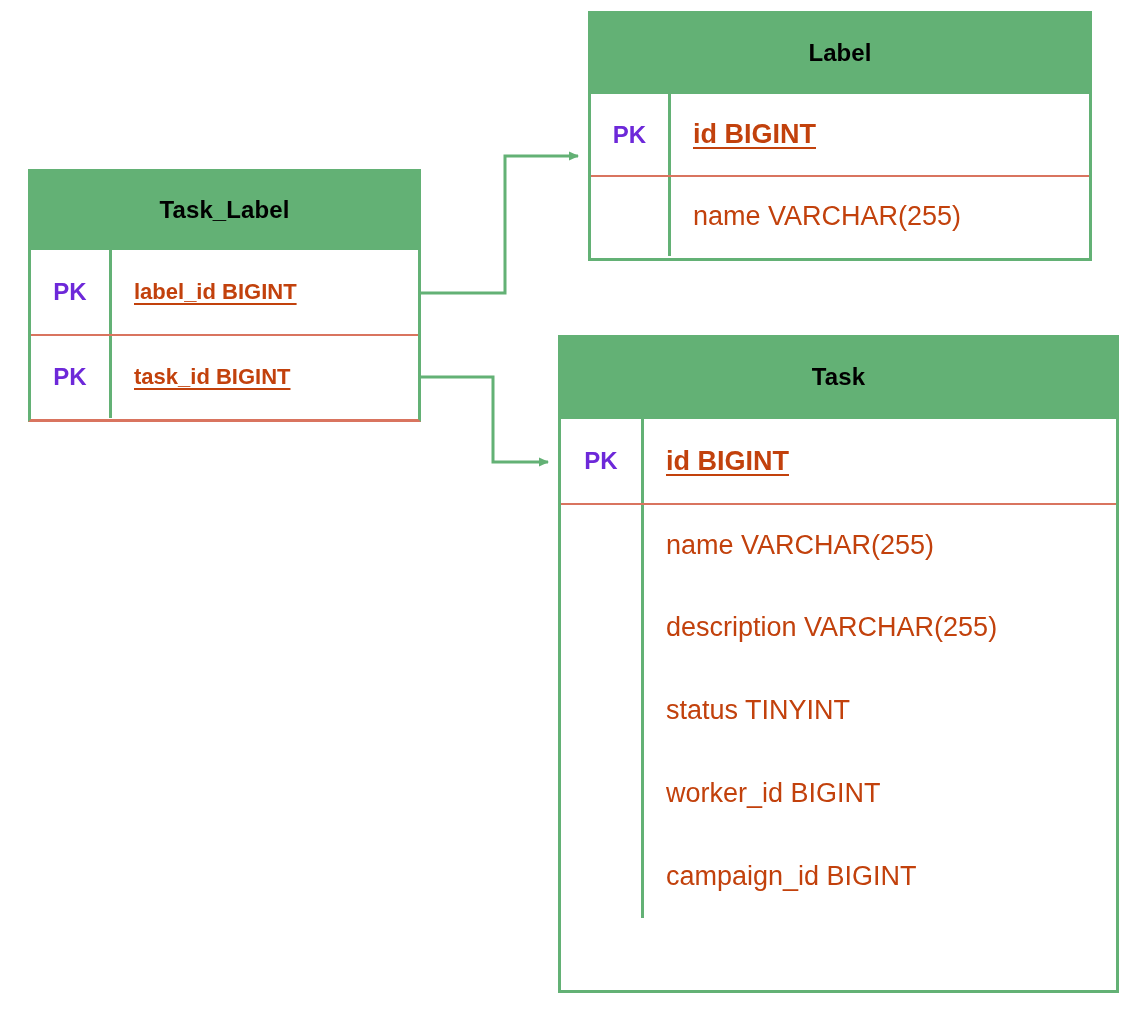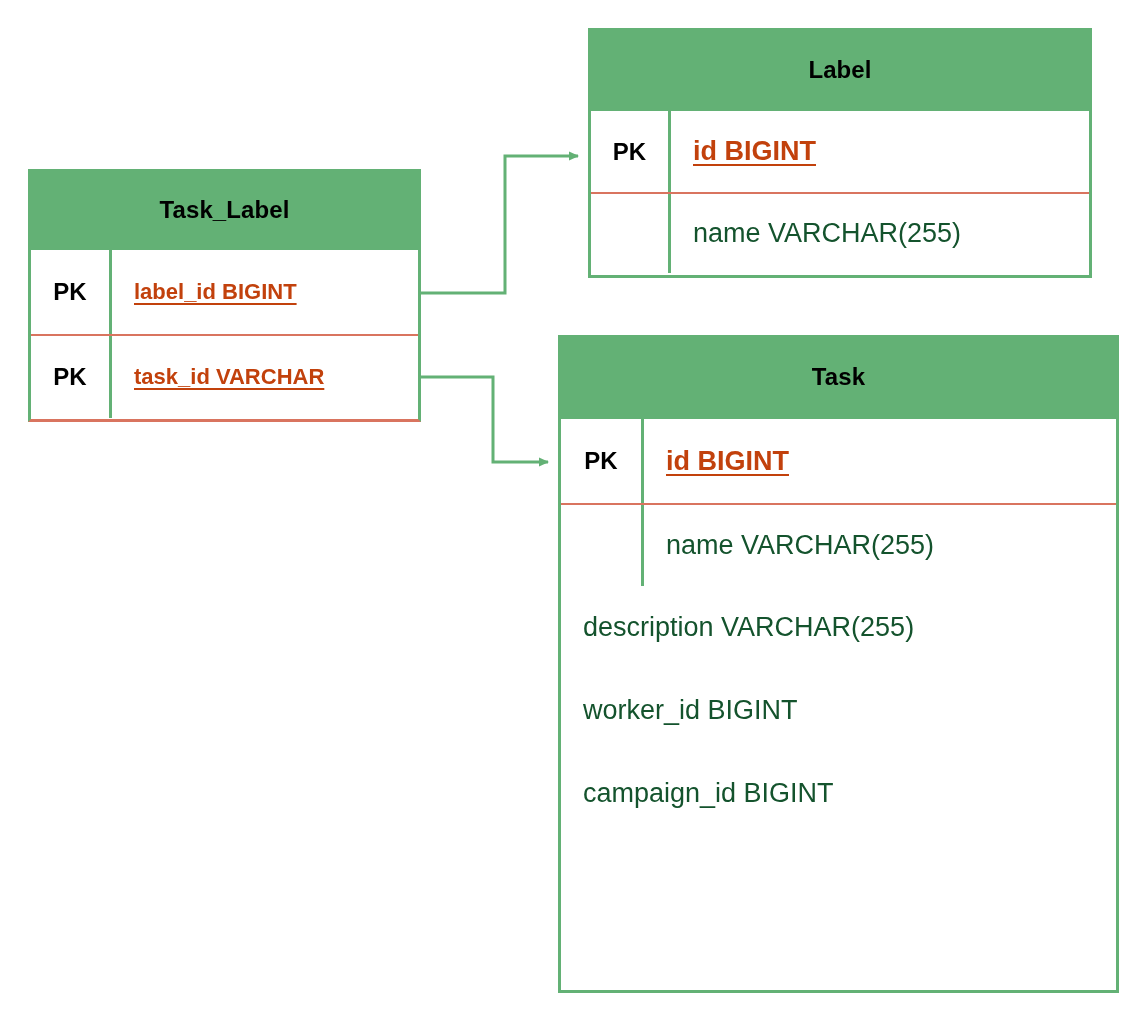--- a/index.html
+++ b/index.html
@@ -74,30 +74,30 @@
   .attr-row.first-row {
     border-top: none;
   }
 
   .attr-key {
     box-sizing: border-box;
     display: flex;
     align-items: center;
     justify-content: center;
     font-weight: bold;
-    color: #000000;
+    color: #6d28d9;
     border-right: 3px solid #63B175;
     flex: 0 0 auto;
   }
 
   .attr-name {
     box-sizing: border-box;
     display: flex;
     align-items: center;
-    color: #14532d;
+    color: #c2410c;
     padding-left: 22px;
     flex: 1 1 auto;
     white-space: nowrap;
   }
   .attr-name.pk-name {
     font-weight: bold;
     color: #c2410c;
     text-decoration: underline;
     text-underline-offset: 4px;
   }
@@ -113,21 +113,21 @@
     height: 81px;
     font-size: 24px;
   }
   #entity-task-label .attr-row { height: 84px; }
   #entity-task-label .attr-key { width: 81px; font-size: 24px; }
   #entity-task-label .attr-name { font-size: 22px; }
 
   
   #entity-label {
     left: 588px;
-    top: 28px;
+    top: 11px;
     width: 504px;
     height: 250px;
   }
   #entity-label .entity-header {
     height: 83px;
     font-size: 24px;
   }
   #entity-label .attr-row { height: 81px; }
   #entity-label .attr-key { width: 80px; font-size: 24px; }
   #entity-label .attr-name { font-size: 27px; }
@@ -141,21 +141,21 @@
   }
   #entity-task .entity-header {
     height: 84px;
     font-size: 24px;
   }
   #entity-task .attr-row { height: 83px; }
   #entity-task .attr-row.tall-row { height: 84px; }
   #entity-task .attr-key { width: 83px; font-size: 24px; }
   #entity-task .attr-name { font-size: 27px; }
   
-  #entity-task .attr-row.no-rule { border-top: none; flex-direction: column; }
+  #entity-task .attr-row.no-rule { border-top: none; }
 </style>
 </head>
 <body>
 
 <div id="erd-canvas">
 
   <svg id="connector-layer" viewBox="0 0 1148 1036" width="1148" height="1036">
     <defs>
       <marker id="arrow-green" markerWidth="10" markerHeight="10" refX="9" refY="5" orient="auto" markerUnits="userSpaceOnUse">
         <path d="M 0 0.6 L 10 5 L 0 9.4 z" fill="#63B175"></path>
@@ -175,21 +175,21 @@
     <div class="entity-header">Task_Label</div>
     <div class="entity-rows">
 
       <div class="attr-row first-row">
         <div class="attr-key">PK</div>
         <div class="attr-name pk-name">label_id BIGINT</div>
       </div>
 
       <div class="attr-row">
         <div class="attr-key">PK</div>
-        <div class="attr-name pk-name">task_id VARCHAR</div>
+        <div class="attr-name pk-name">task_id BIGINT</div>
       </div>
 
     </div>
   </div>
 
   <div class="entity" id="entity-label">
     <div class="entity-header">Label</div>
     <div class="entity-rows">
 
       <div class="attr-row first-row">
@@ -218,20 +218,24 @@
         <div class="attr-key"></div>
         <div class="attr-name">name VARCHAR(255)</div>
       </div>
 
       <div class="attr-row no-rule">
         <div class="attr-key"></div>
         <div class="attr-name">description VARCHAR(255)</div>
       </div>
 
 
+      <div class="attr-row no-rule">
+        <div class="attr-key"></div>
+        <div class="attr-name">status TINYINT</div>
+      </div>
 
       <div class="attr-row no-rule">
         <div class="attr-key"></div>
         <div class="attr-name">worker_id BIGINT</div>
       </div>
 
       <div class="attr-row no-rule">
         <div class="attr-key"></div>
         <div class="attr-name">campaign_id BIGINT</div>
       </div>

